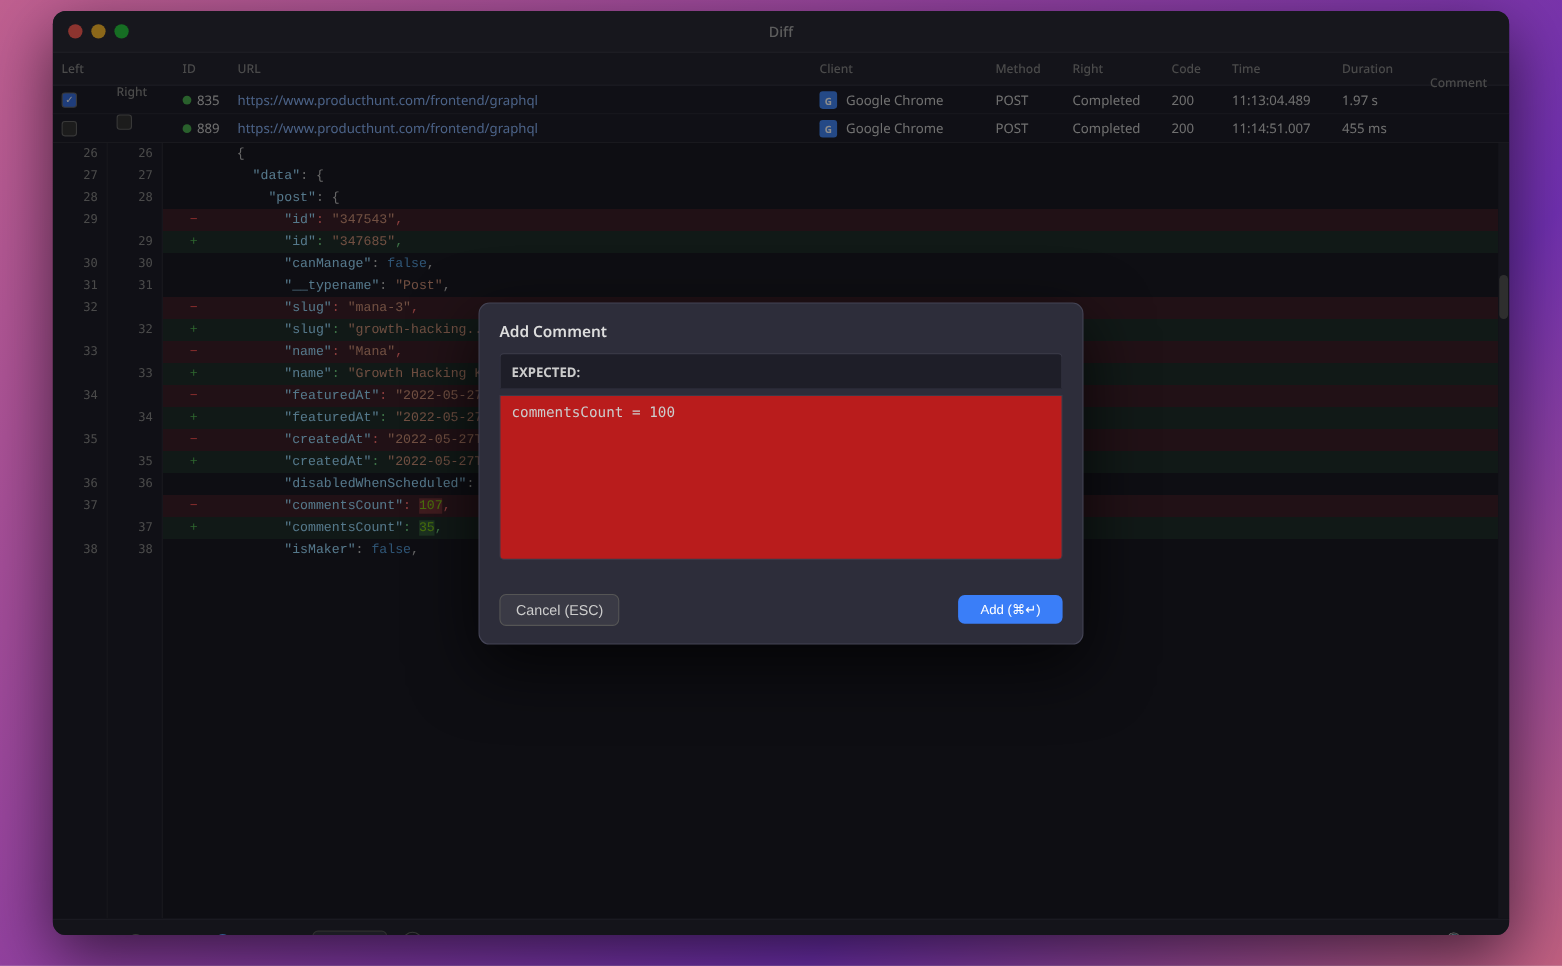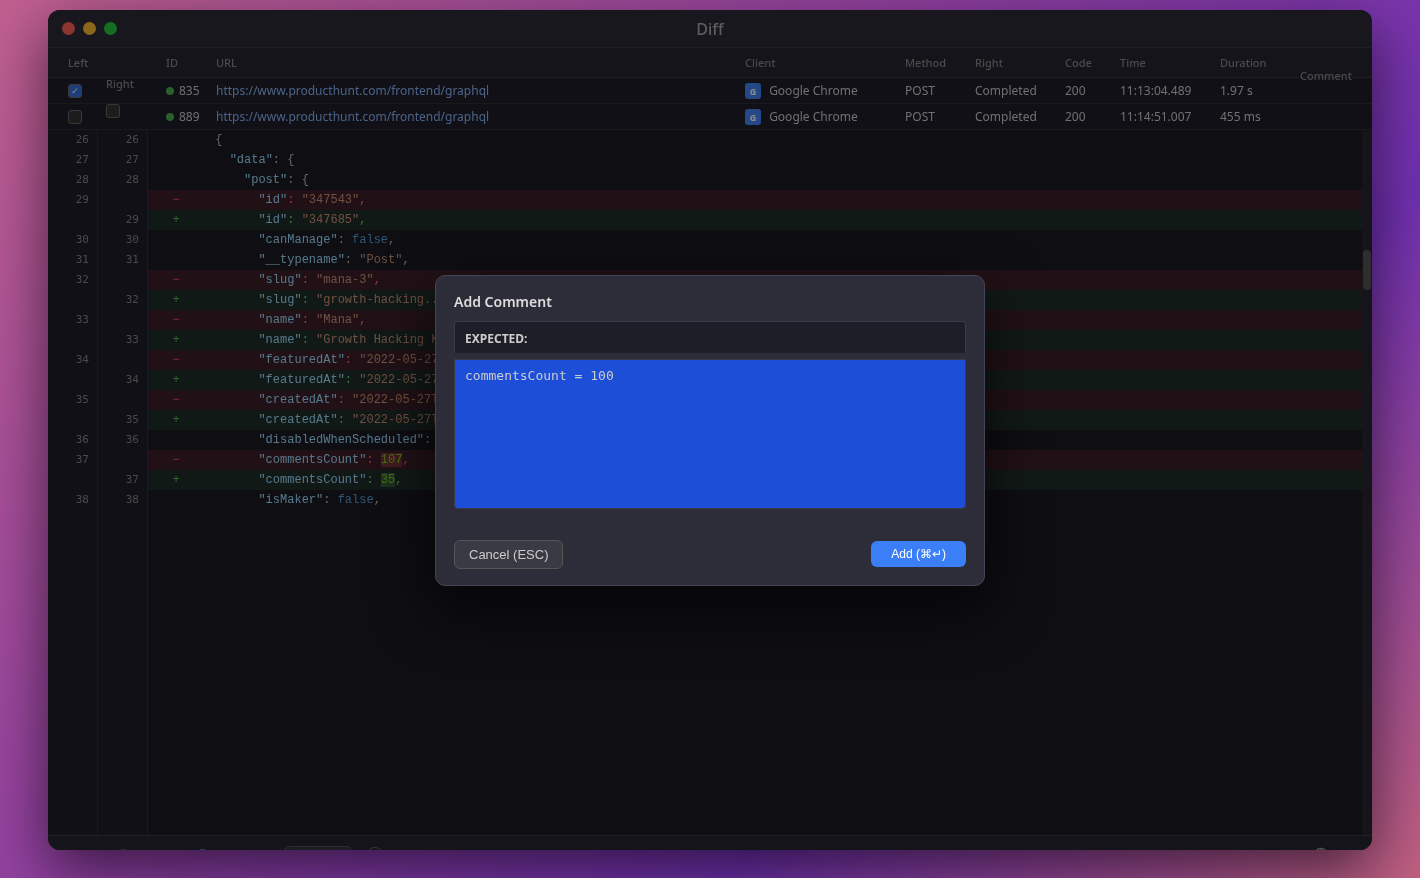--- a/index.html
+++ b/index.html
@@ -44,36 +44,36 @@
       border-radius: 50%;
     }
     .tl-close { background: #ff5f57; }
     .tl-min { background: #febc2e; }
     .tl-max { background: #28c840; }
     .titlebar-title {
       position: absolute;
       left: 50%;
       transform: translateX(-50%);
       color: #aaa;
-      font-size: 16px;
+      font-size: 13px;
       font-weight: 500;
     }
 
     
     .table-header {
       background: #252530;
       display: flex;
       align-items: center;
       height: 30px;
       border-bottom: 1px solid #3a3a45;
       font-size: 11px;
       color: #888;
       font-weight: 500;
     }
-    .col-left { width: 50px; padding: 0 20px; }
+    .col-left { width: 50px; padding: 0 8px; }
     .col-right { width: 60px; padding: 0 8px; margin-top: 41px; }
     .col-id { width: 50px; padding: 0 8px; }
     .col-url { flex: 1; padding: 0 8px; }
     .col-client { width: 160px; padding: 0 8px; }
     .col-method { width: 70px; padding: 0 8px; }
     .col-status { width: 90px; padding: 0 8px; }
     .col-code { width: 55px; padding: 0 8px; }
     .col-time { width: 100px; padding: 0 8px; }
     .col-duration { width: 80px; padding: 0 8px; }
     .col-comment { width: 80px; padding: 0 8px; margin-top: 25px; }
@@ -306,21 +306,21 @@
       margin-bottom: 6px;
       padding: 8px 10px 6px;
       background: #1e1e28;
       border-radius: 4px 4px 0 0;
       border: 1px solid #3a3a48;
       border-bottom: none;
     }
     .expected-textarea {
       width: 100%;
       height: 150px;
-      background: #1d4ed8;
+      background: #b91c1c;
       border: 1px solid #3a3a48;
       border-radius: 0 0 4px 4px;
       color: #ccc;
       font-family: 'SF Mono', 'Menlo', monospace;
       font-size: 13px;
       padding: 8px 10px;
       resize: none;
       outline: none;
     }
     .modal-footer {

